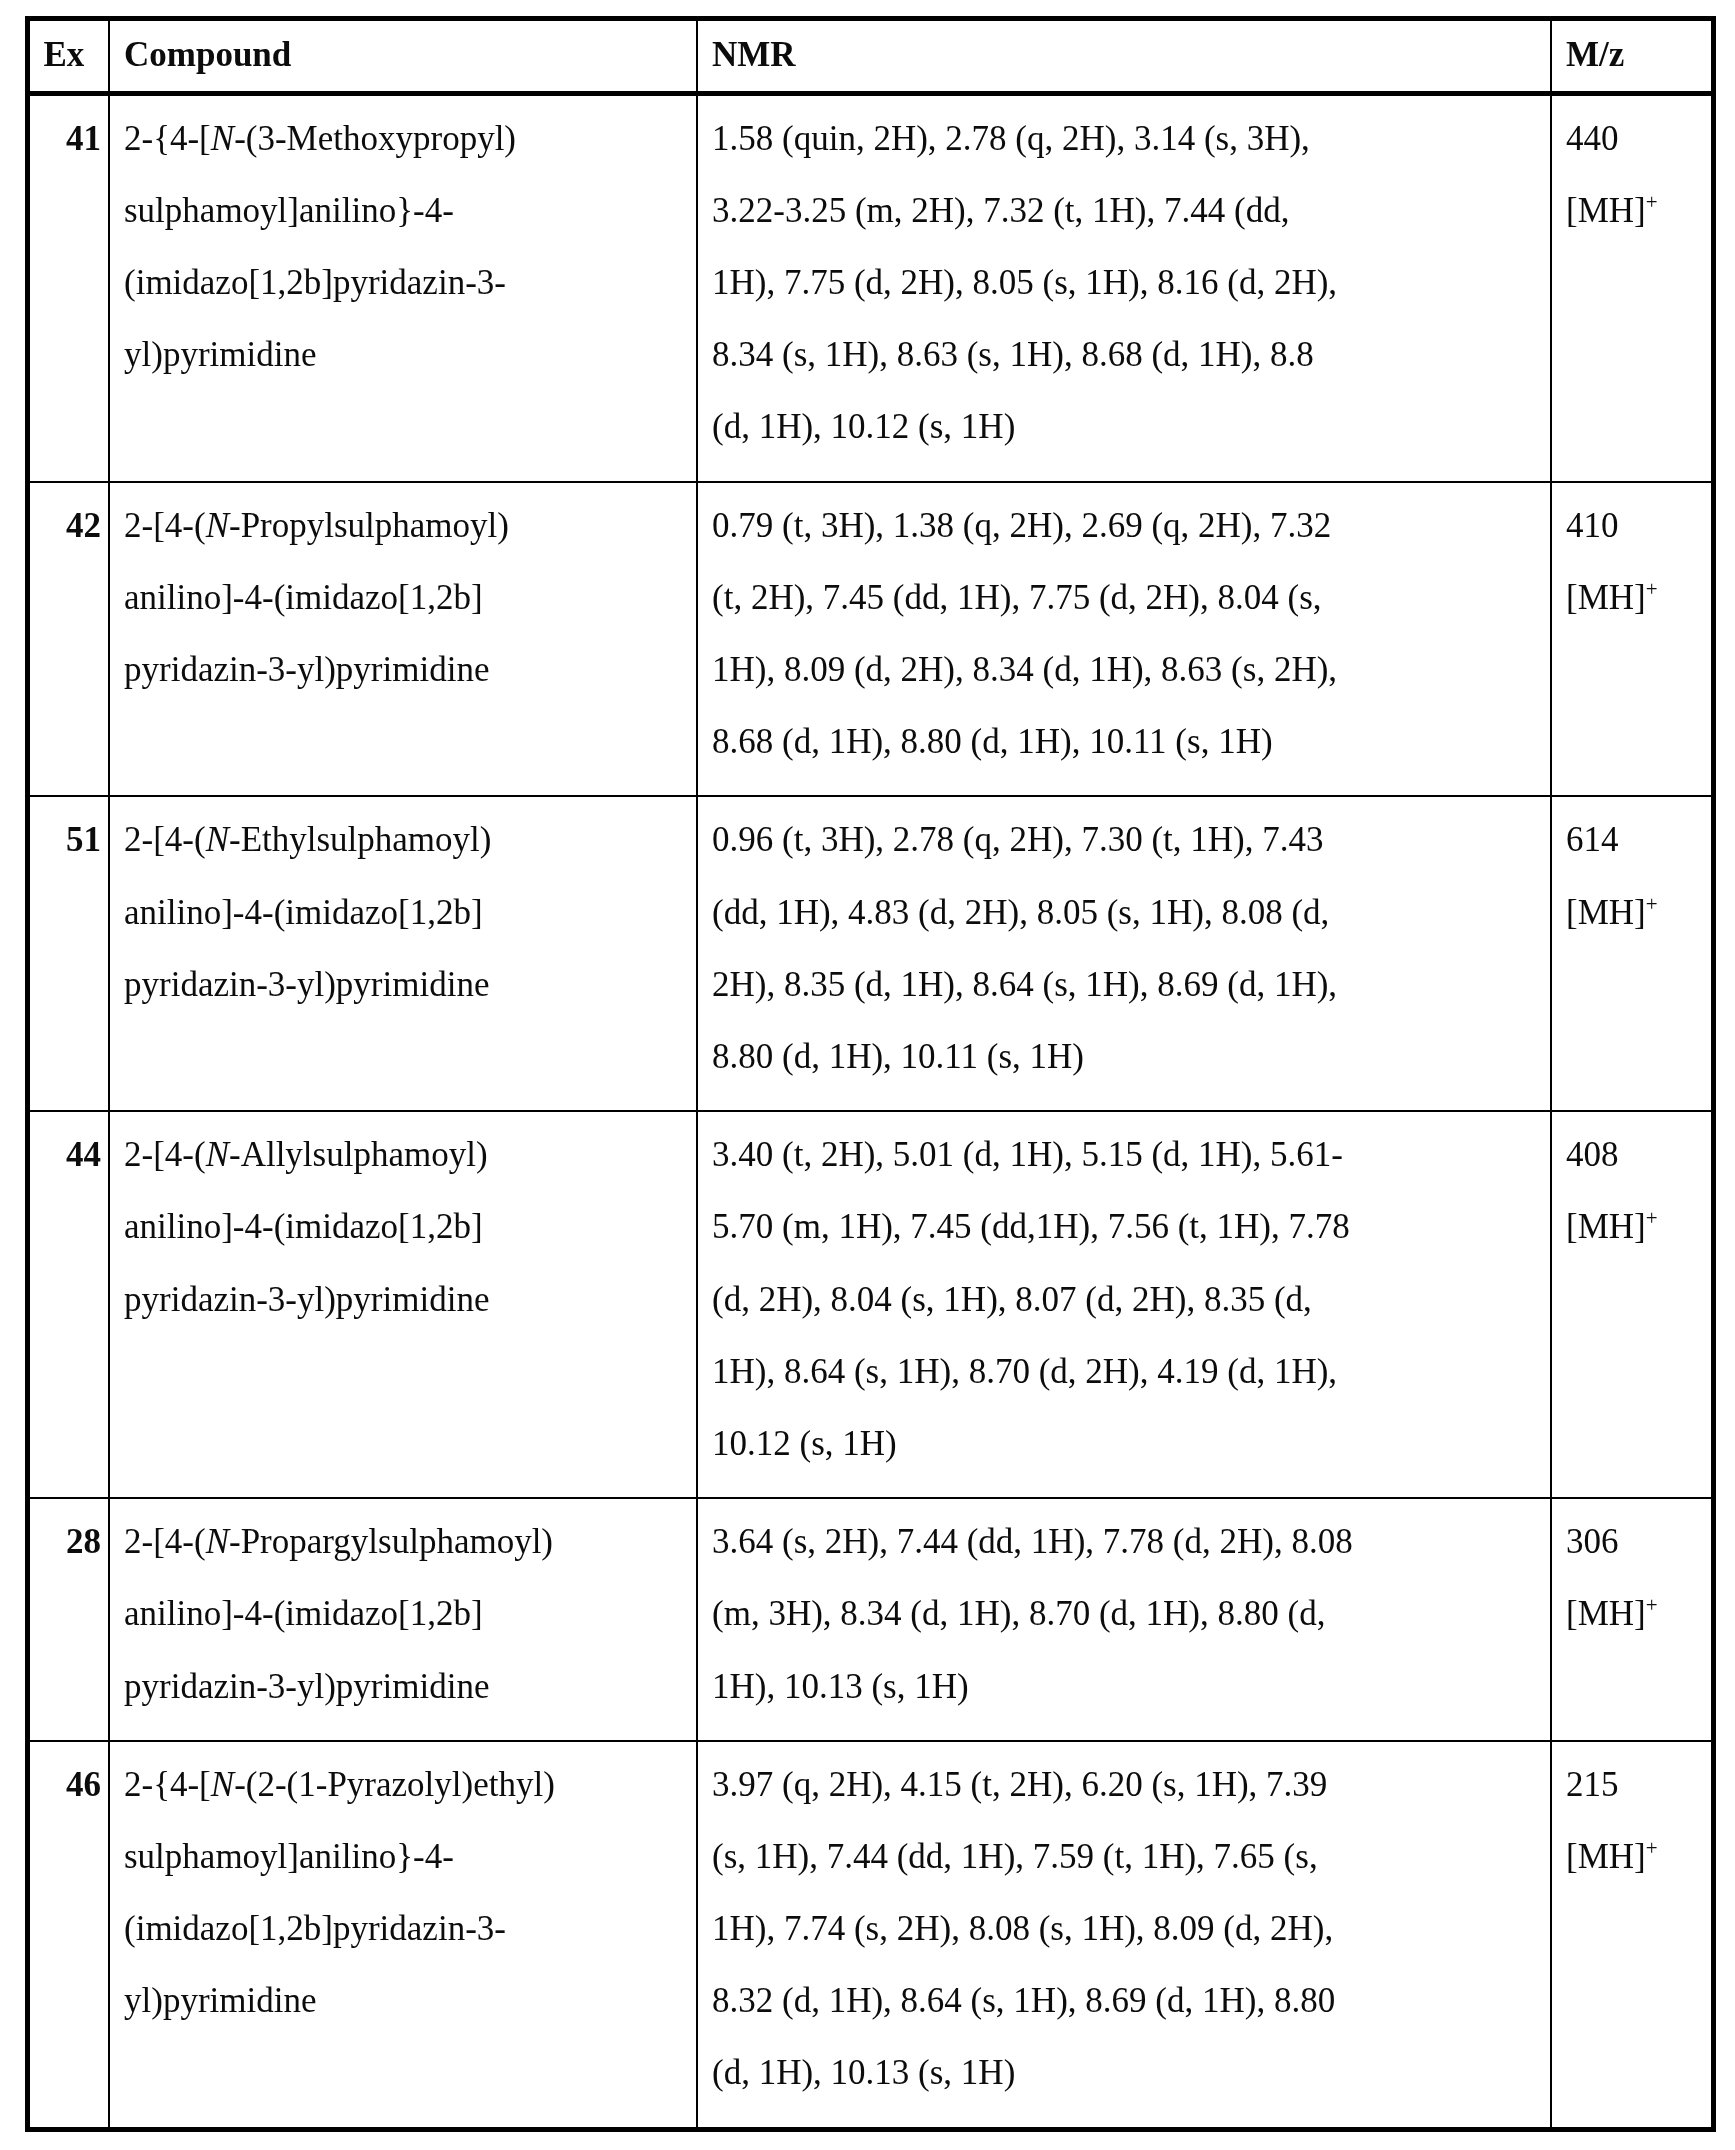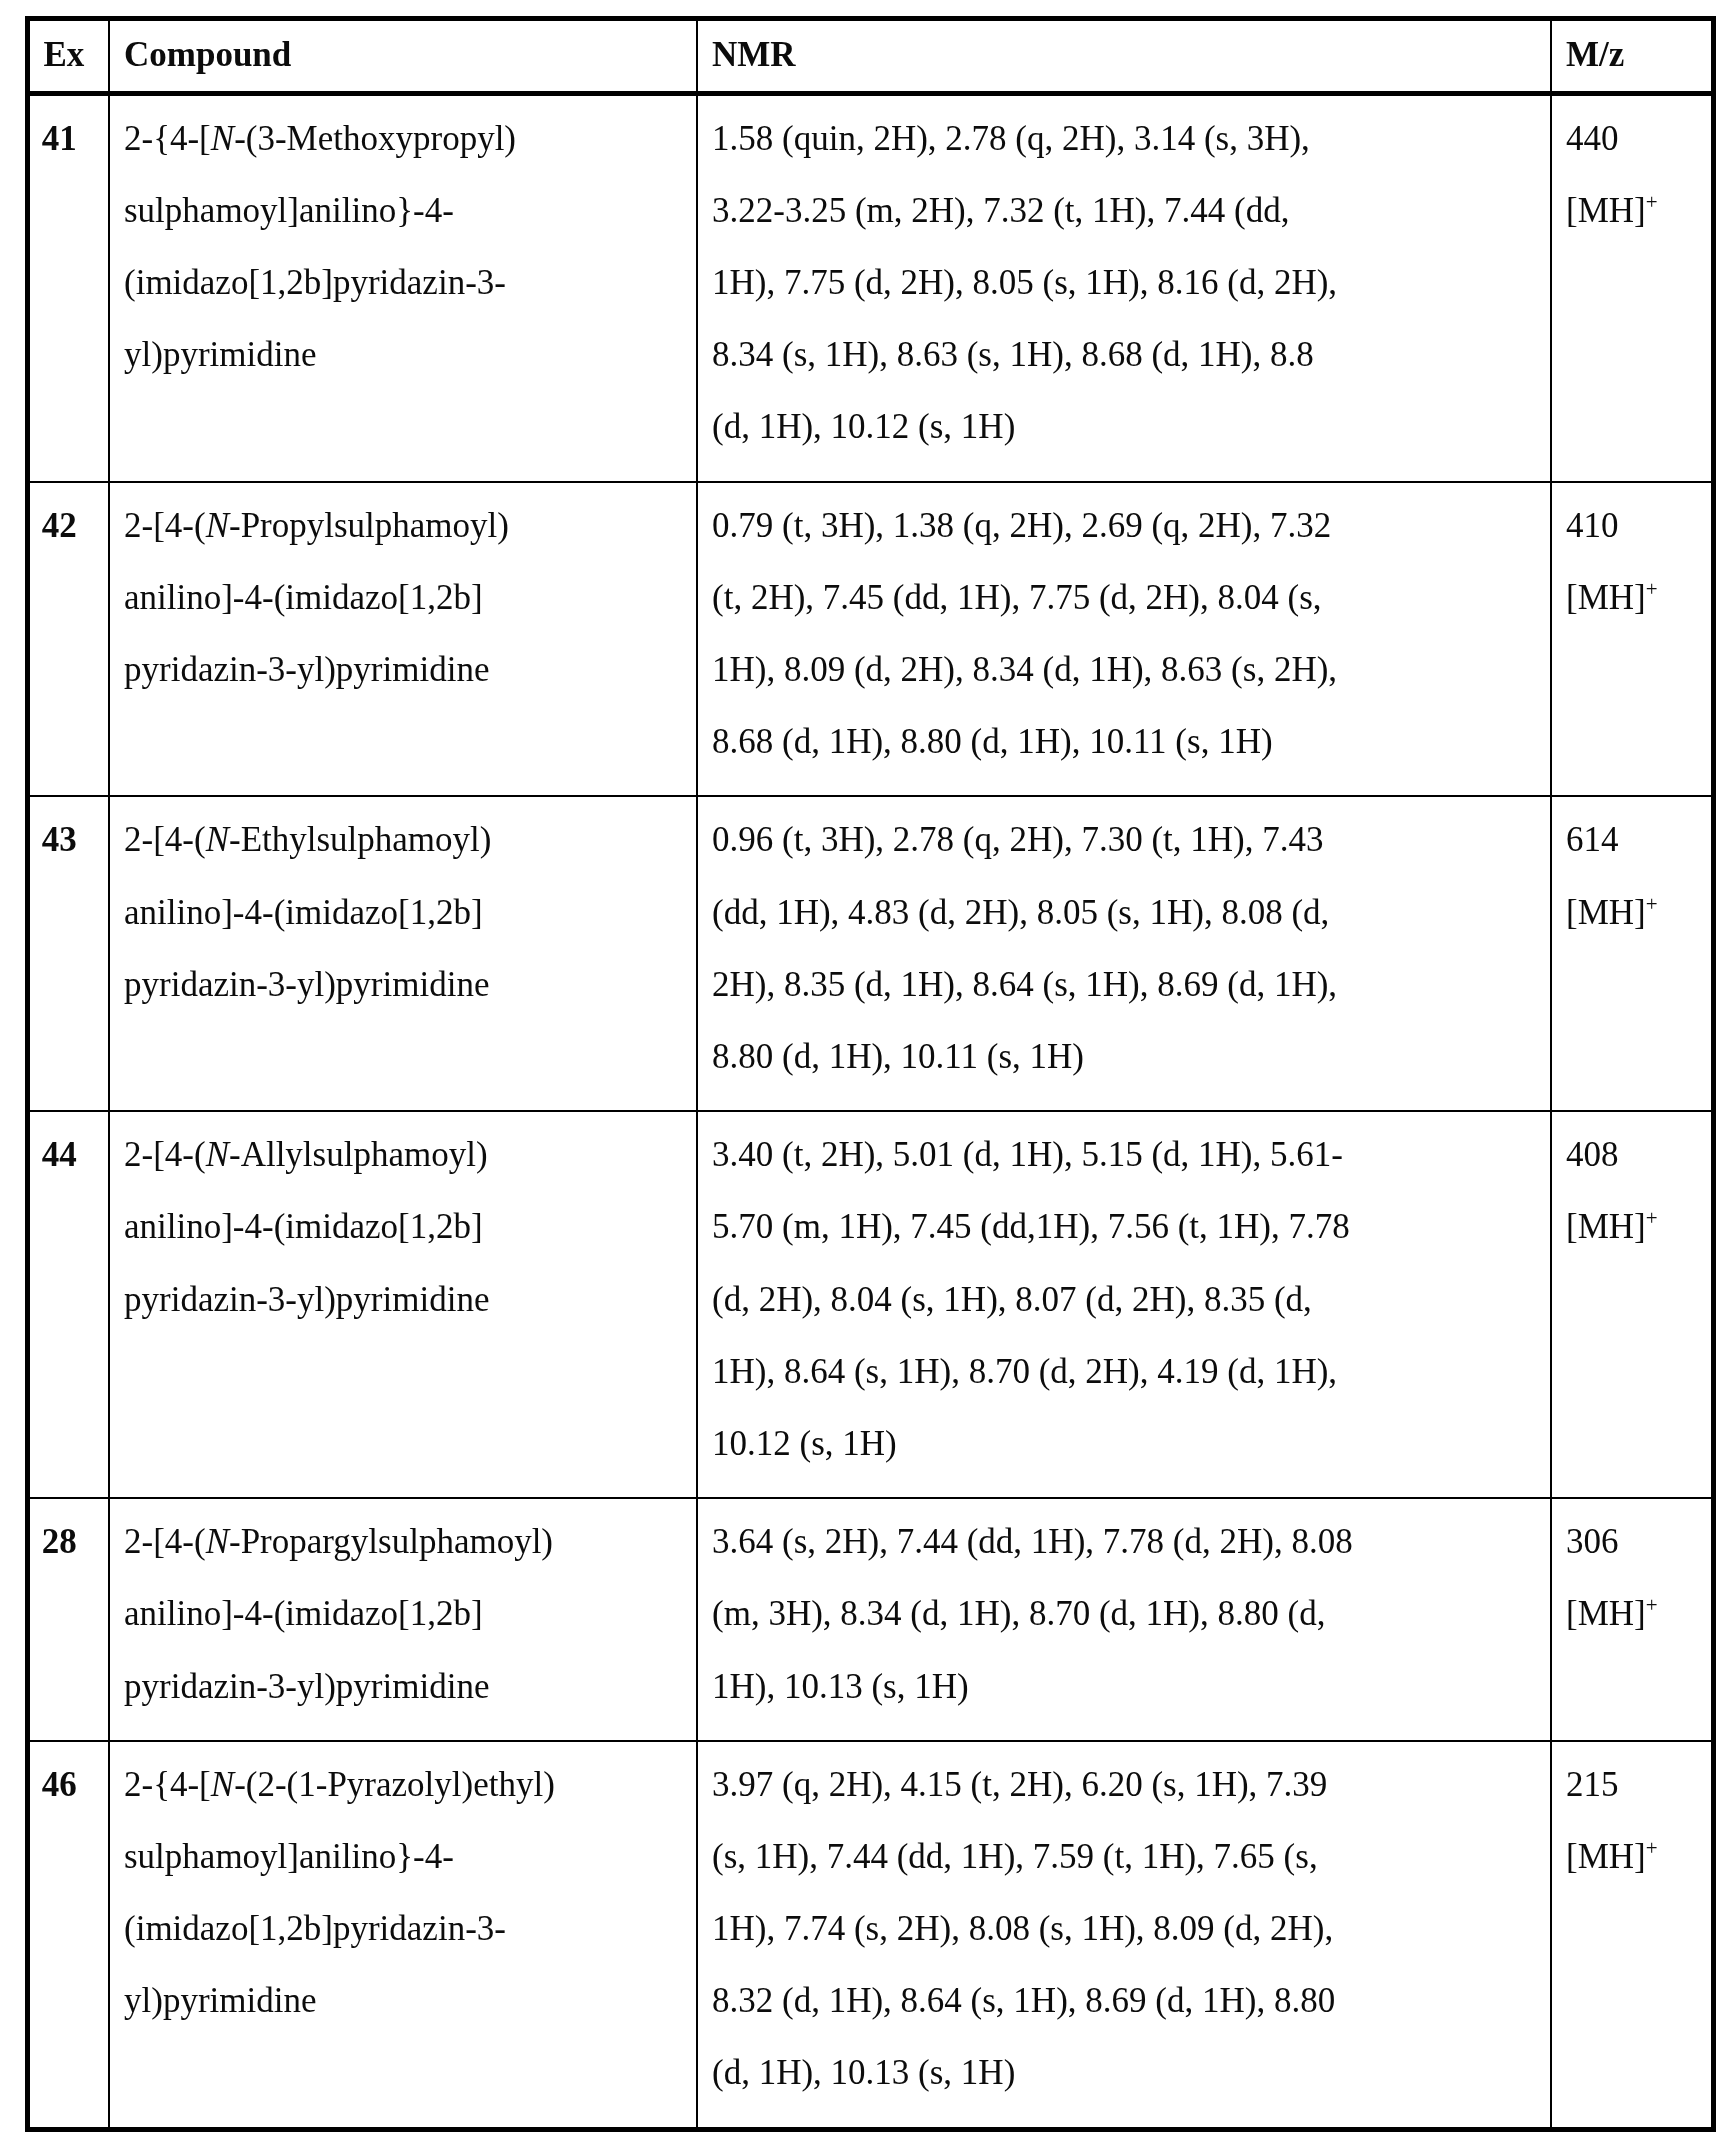--- a/index.html
+++ b/index.html
@@ -30,21 +30,21 @@
   }
   .compound-table thead th {
     font-weight: 700;
     line-height: 1.25;
     padding: 12.2px 14px 14px 14px;
     border-bottom: 5.2px solid #000;
   }
   .compound-table td { line-height: 2.06; }
 
   th.col-ex, td.cell-ex { padding-left: 12.2px; padding-right: 7px; }
-  td.cell-ex { font-weight: 700; }
+  td.cell-ex { font-weight: 700; text-align: right; }
 
   .multiline { white-space: pre-line; }
 
   td.cell-mz .mz-line { line-height: 2.06; }
   td.cell-mz sup {
     font-size: 21px;
     vertical-align: super;
     line-height: 0;
   }
 </style>
@@ -107,21 +107,21 @@
 8.68 (d, 1H), 8.80 (d, 1H), 10.11 (s, 1H)</span>
     </td>
     <td class="cell-mz">
       <div class="mz-line">410</div>
       <div class="mz-line"><span>[MH]</span><sup>+</sup></div>
     </td>
   </tr>
 
   <tr>
     <td class="cell-ex">
-      <span>43</span>
+      <span>51</span>
     </td>
     <td class="cell-compound">
       <span class="multiline">2-[4-(<i>N</i>-Ethylsulphamoyl)
 anilino]-4-(imidazo[1,2b]
 pyridazin-3-yl)pyrimidine</span>
     </td>
     <td class="cell-nmr">
       <span class="multiline">0.96 (t, 3H), 2.78 (q, 2H), 7.30 (t, 1H), 7.43
 (dd, 1H), 4.83 (d, 2H), 8.05 (s, 1H), 8.08 (d,
 2H), 8.35 (d, 1H), 8.64 (s, 1H), 8.69 (d, 1H),

